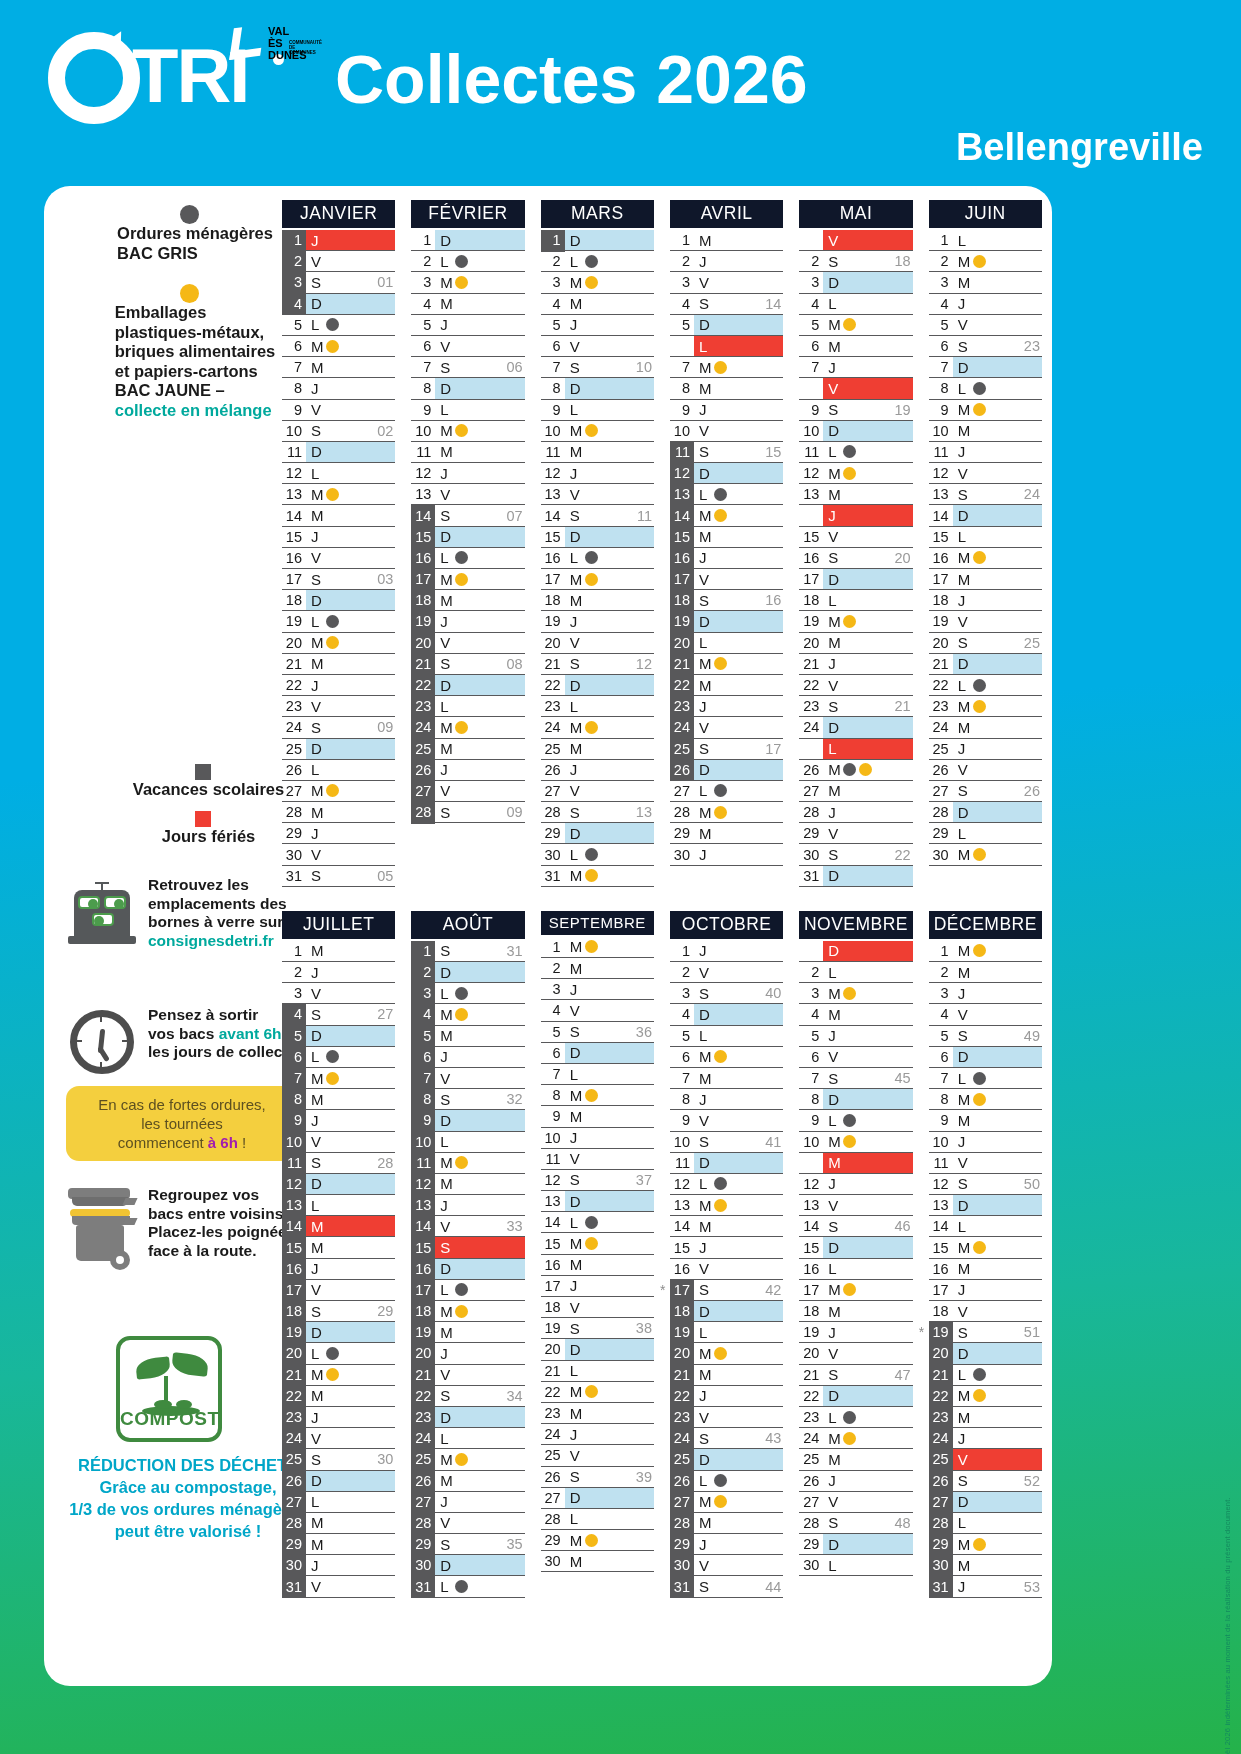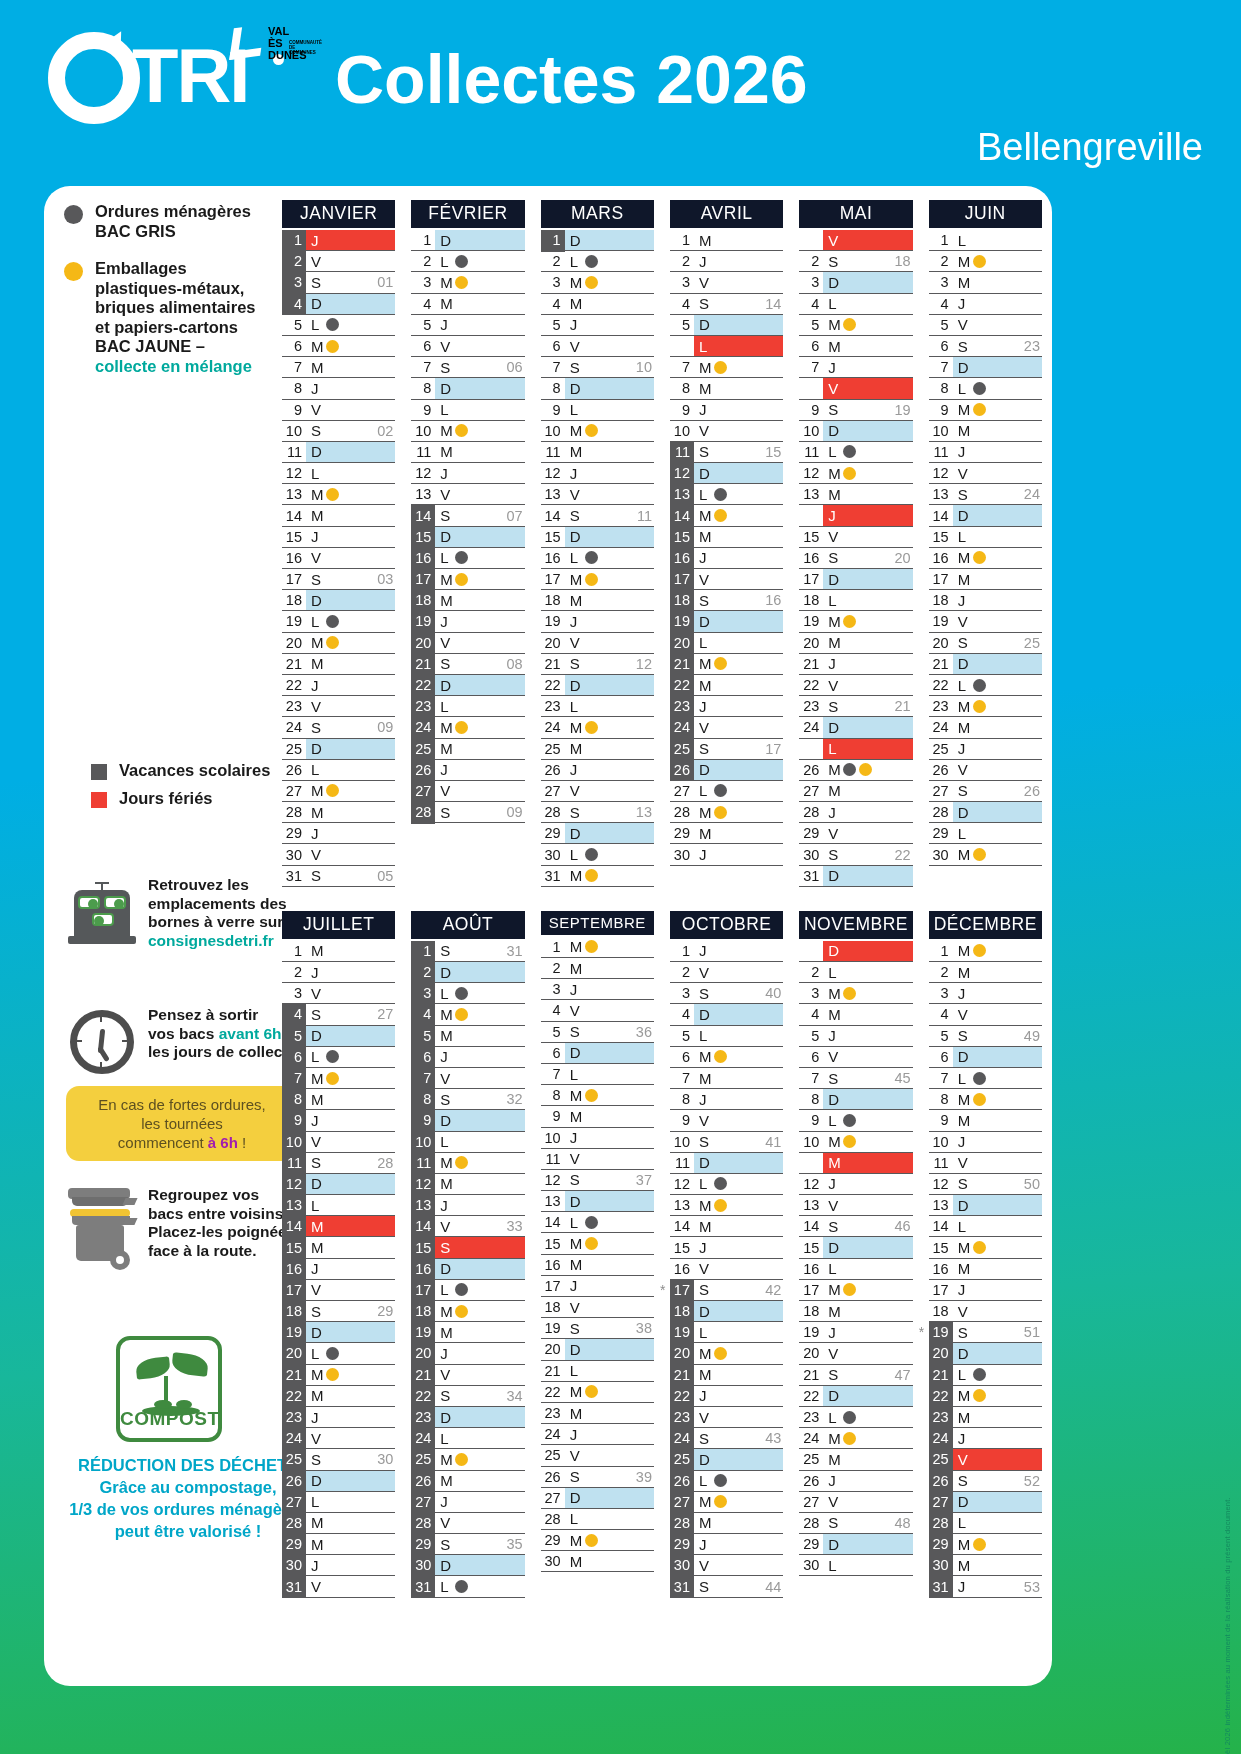--- a/index.html
+++ b/index.html
@@ -40,31 +40,31 @@
   }
   .vedlogo .vl{ position:absolute; left:36px; font-size:11px; font-weight:bold; line-height:11px;}
   .vedlogo .v1{top:4px;text-align:center;} .vedlogo .v2{top:16px;} .vedlogo .v3{top:28px;}
   .vedlogo .vs{ position:absolute; left:57px; font-size:4.5px; line-height:5px; font-weight:bold;}
   .title {
     position:absolute; left:335px; top:40px;
     font-size:68px; font-weight:bold; color:#fff; letter-spacing:0px;
   }
   .subtitle {
     position:absolute; right:38px; top:126px;
-    font-size:38px; font-weight:normal; color:#fff;
+    font-size:38px; font-weight:bold; color:#fff;
   }
   
   .card {
     position:absolute; left:44px; top:186px;
     width:1008px; height:1500px;
     background:#fff; border-radius:26px;
   }
   
   .legend { position:absolute; left:20px; top:16px; width:250px; }
-  .lg-row { display:flex; align-items:flex-start; margin-bottom:18px;}
+  .lg-row { display:flex; align-items:center; margin-bottom:18px;flex-direction:column;}
   .lg-dot { width:19px;height:19px;border-radius:50%;flex:0 0 19px;margin-top:3px;}
   .lg-sq { width:16px;height:16px;flex:0 0 16px;margin-top:3px;}
   .lg-txt { margin-left:12px; font-size:16.5px; font-weight:bold; color:#1a1a1a; line-height:19.5px;}
   .lg-sub { color:#00a99d; font-weight:bold; }
   .vac-fer { position:absolute; left:20px; top:575px; width:250px; }
   .vac-fer .lg-row{margin-bottom:8px;padding-left:27px;}
   
   .info { position:absolute; left:20px; width:250px; display:flex; align-items:flex-start;}
   .info .ic { flex:0 0 76px; height:76px; position:relative;}
   .info .tx { margin-left:8px; font-size:15.5px; font-weight:bold; color:#1a1a1a; line-height:18.5px;}

